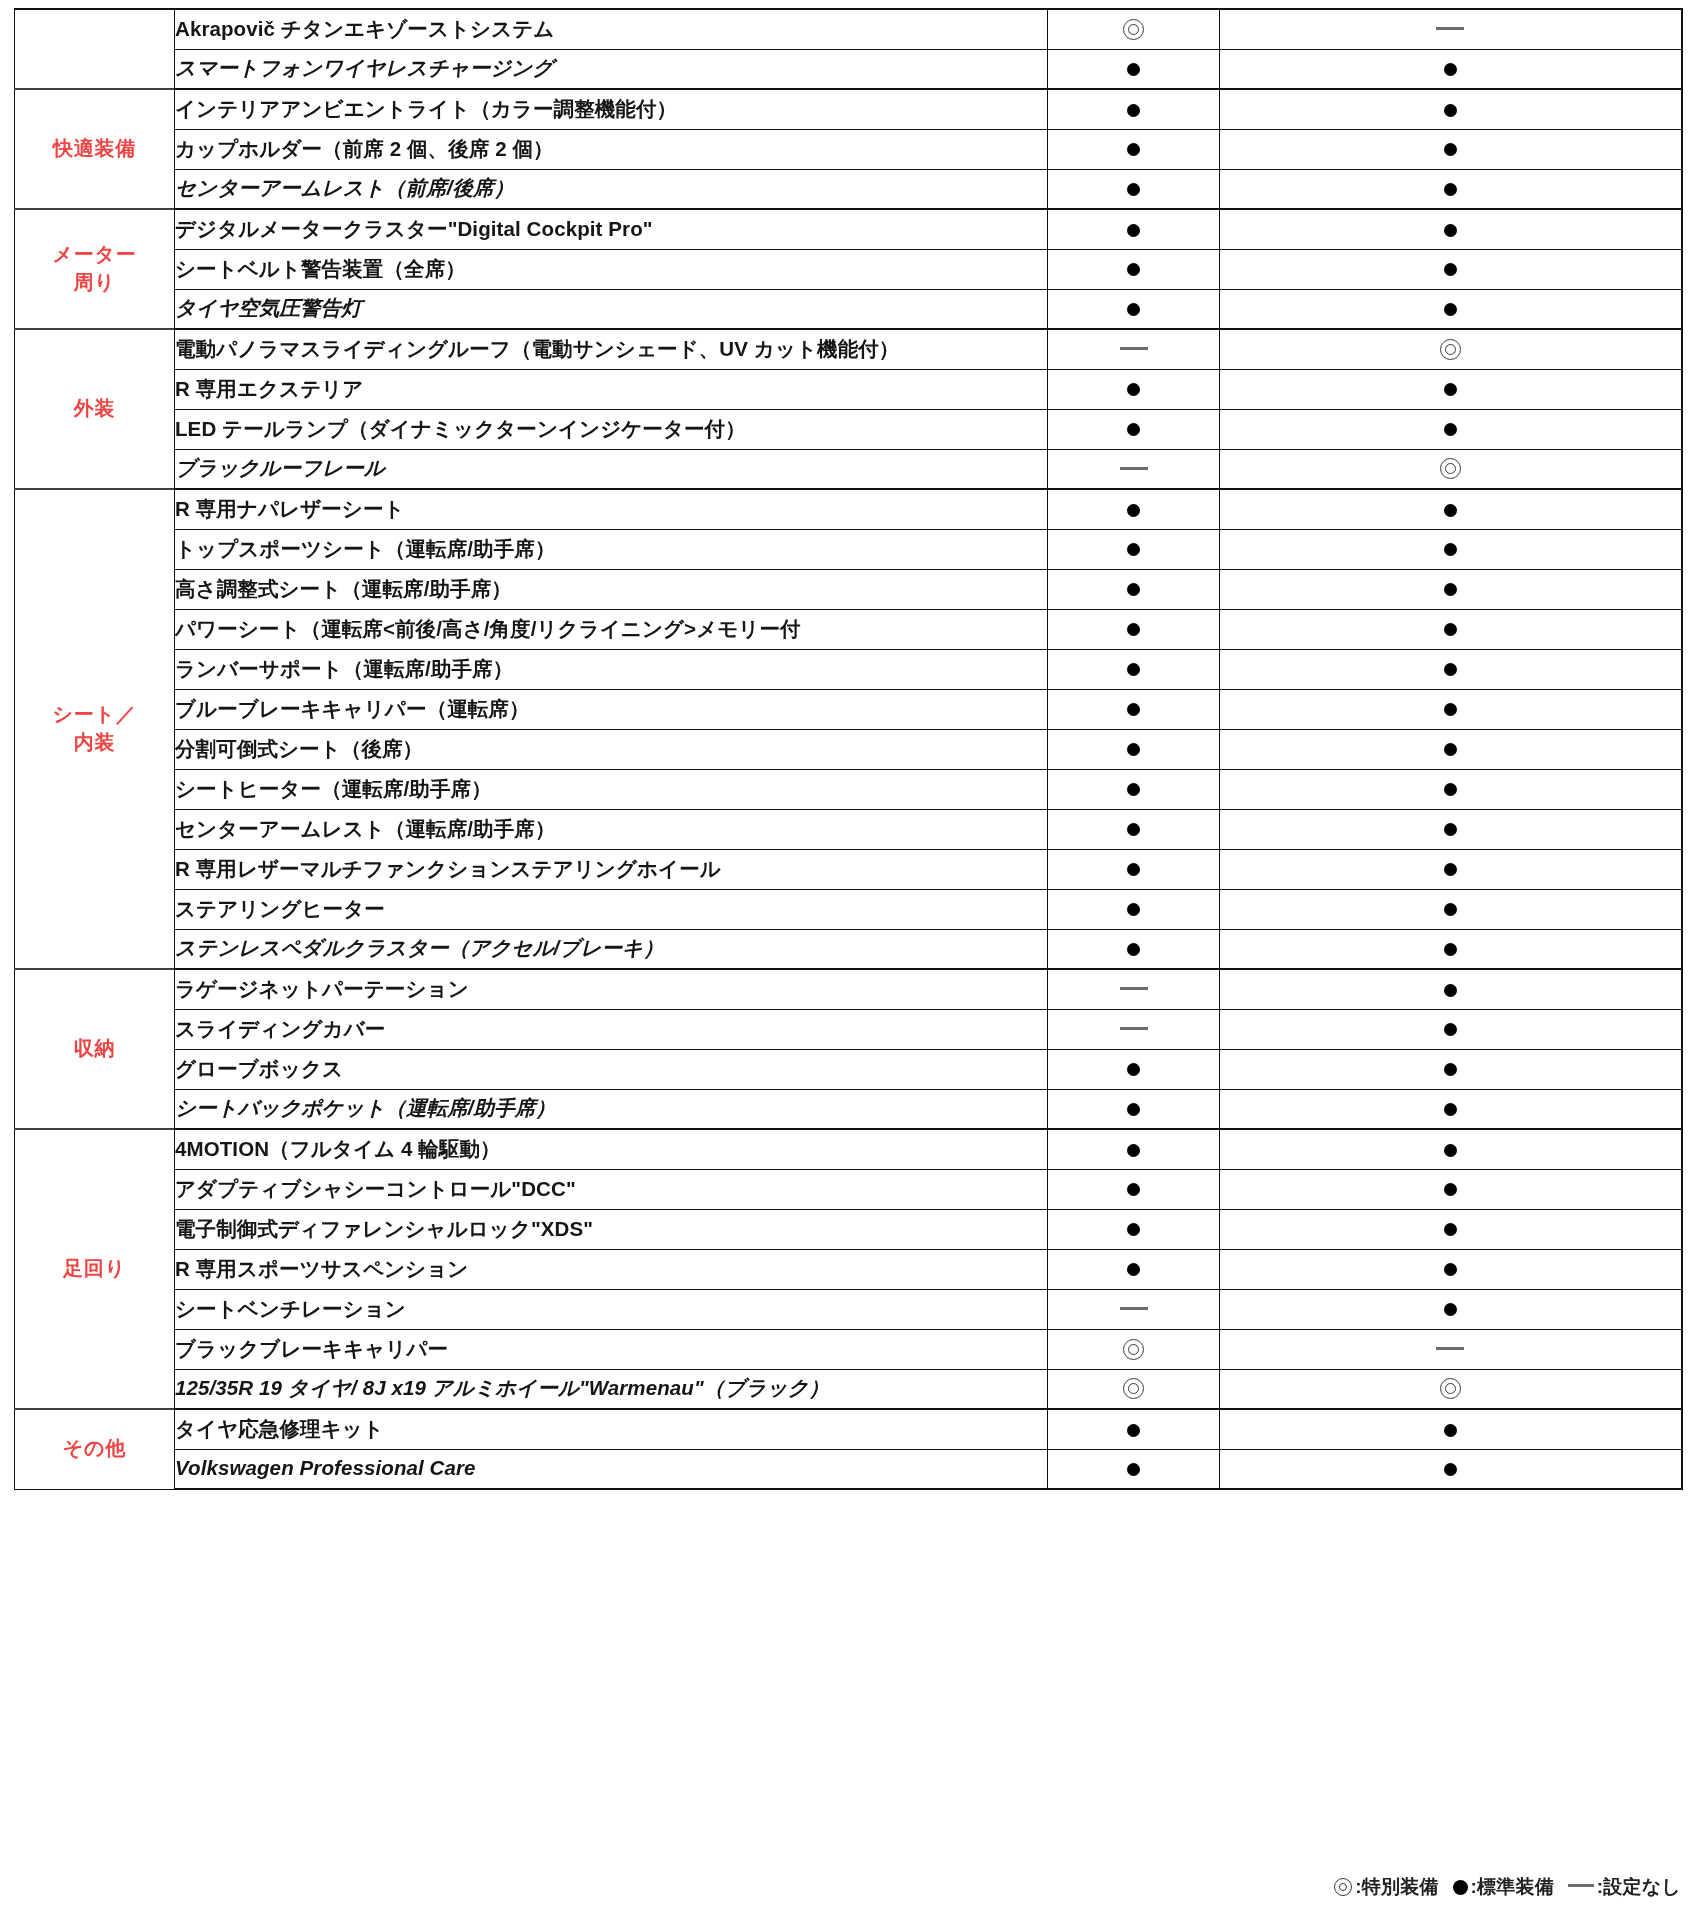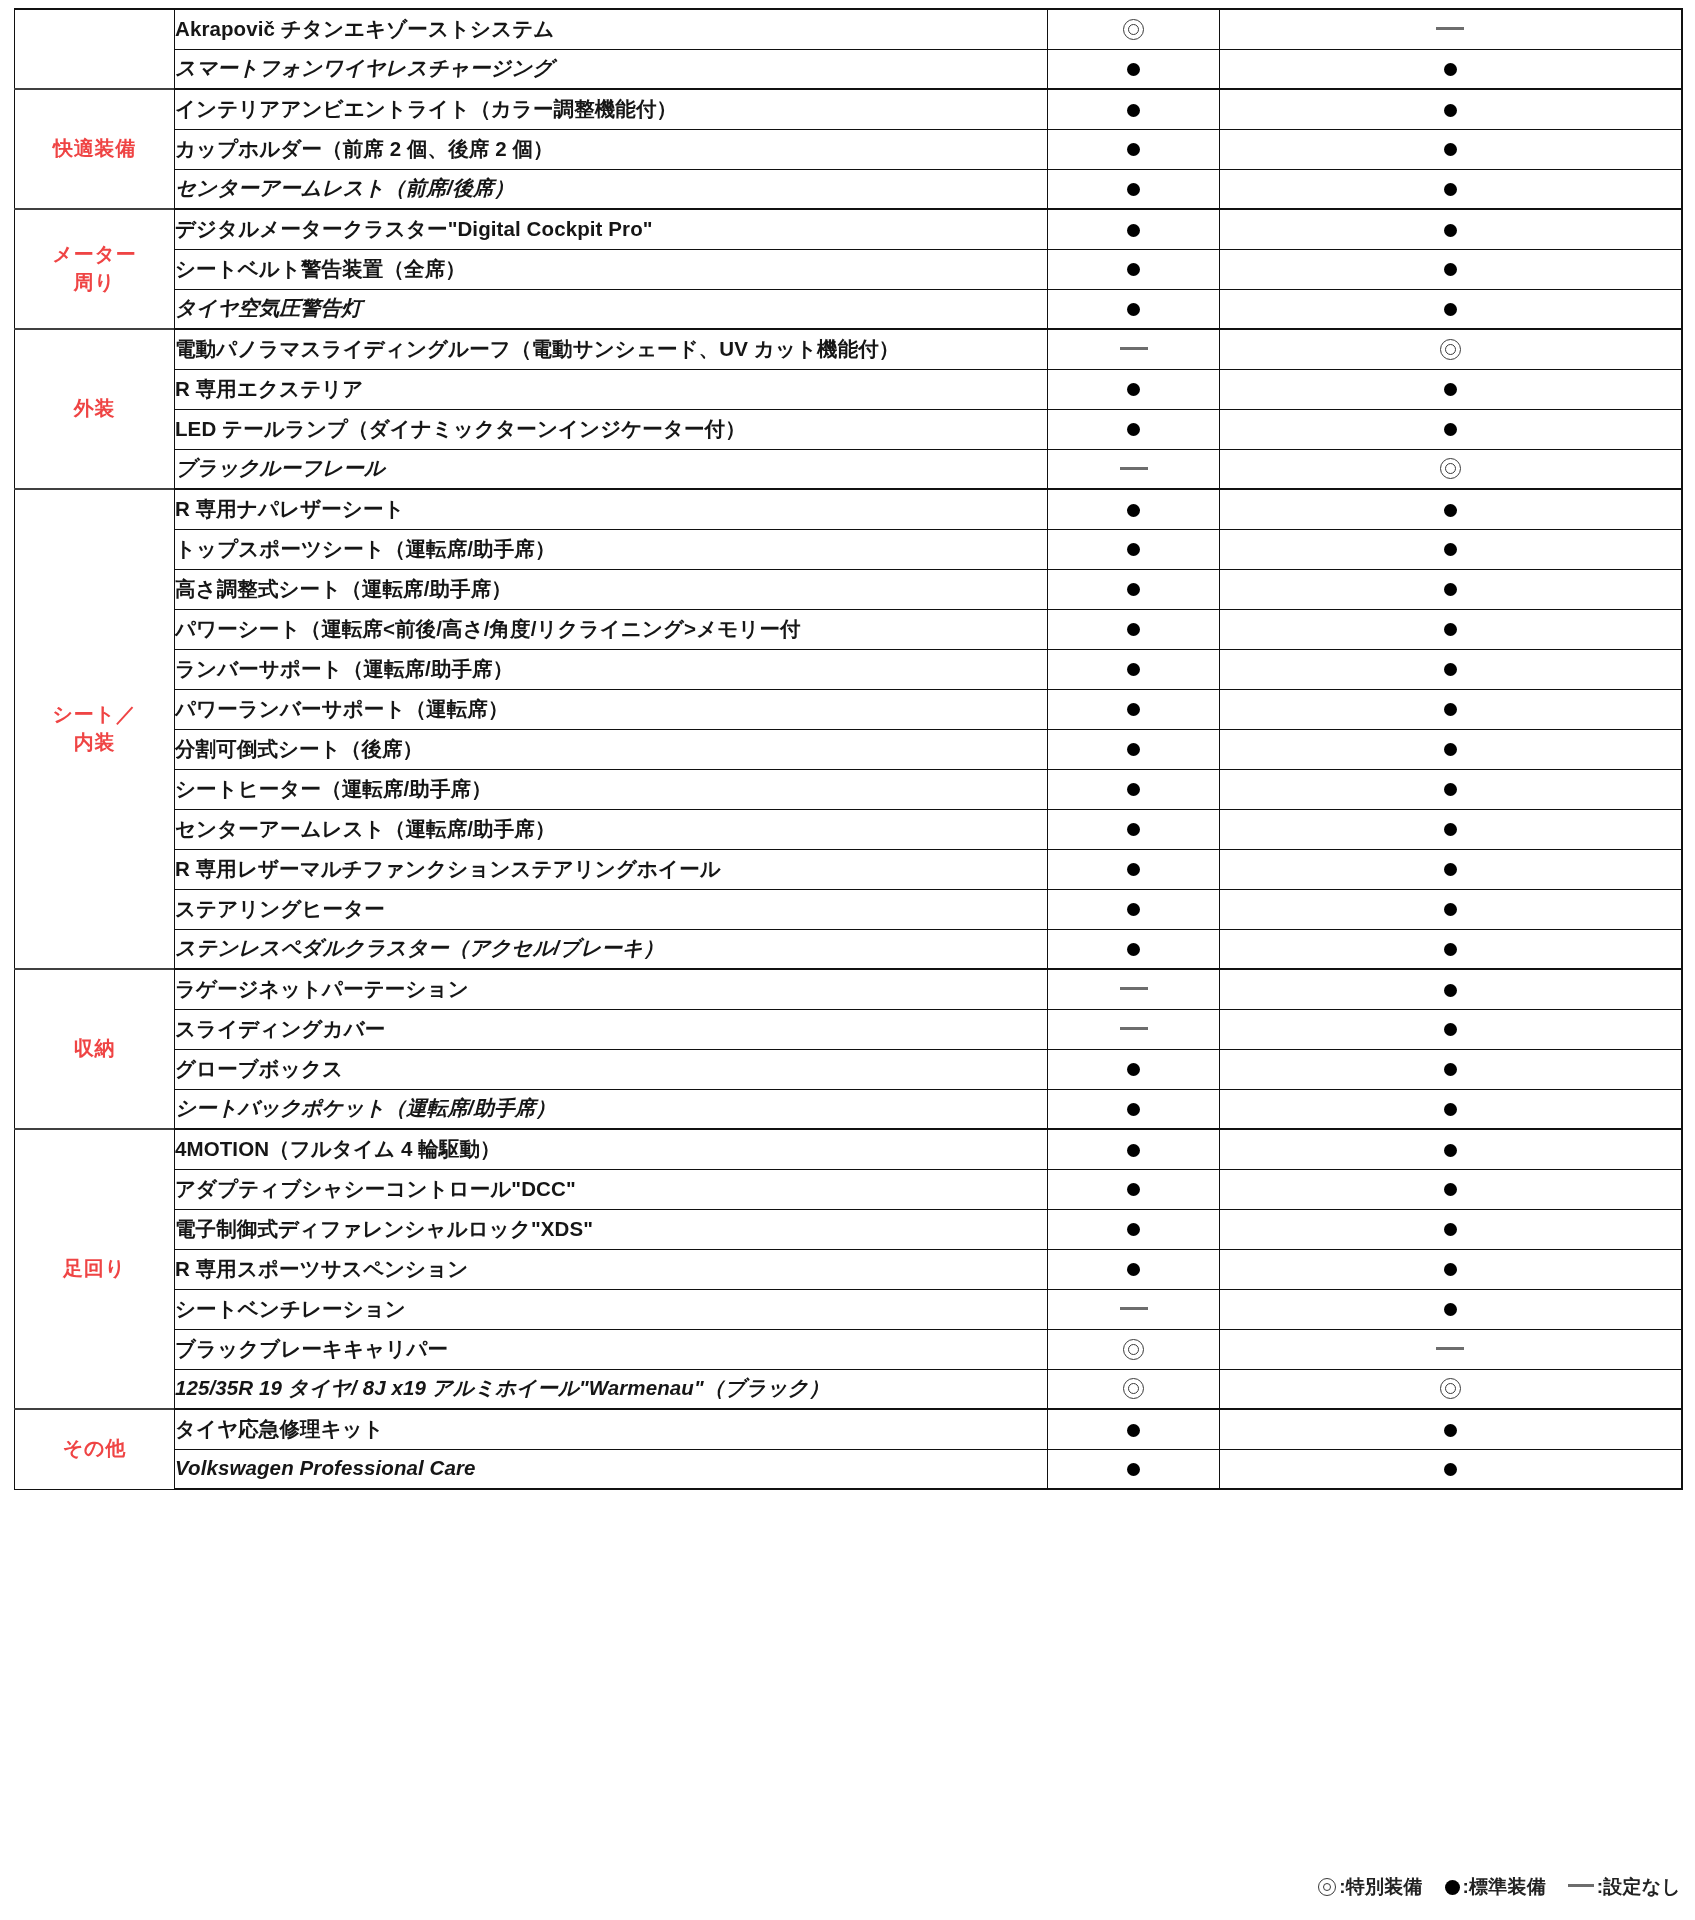--- a/index.html
+++ b/index.html
@@ -134,21 +134,21 @@
     position: absolute;
     right: 14px;
     top: 1874px;
     font-size: 19px;
     font-weight: 700;
     color: #222;
     letter-spacing: 0.01em;
     white-space: nowrap;
     display: flex;
     align-items: center;
-    gap: 22px;
+    gap: 14px;
   }
   .legend .li {
     display: inline-flex;
     align-items: center;
     gap: 2px;
   }
   .legend .sym-circ { width: 18px; height: 18px; }
   .legend .sym-dot  { width: 15px; height: 15px; }
   .legend .sym-dash { width: 26px; }
   .legend .lbl { margin-left: 1px; }
@@ -249,21 +249,21 @@
           <td class="item">パワーシート（運転席&lt;前後/高さ/角度/リクライニング&gt;メモリー付</td>
           <td class="mark"><span class="sym sym-dot"></span></td>
           <td class="mark last"><span class="sym sym-dot"></span></td>
         </tr>
         <tr>
           <td class="item">ランバーサポート（運転席/助手席）</td>
           <td class="mark"><span class="sym sym-dot"></span></td>
           <td class="mark last"><span class="sym sym-dot"></span></td>
         </tr>
         <tr>
-          <td class="item">パワーランバーサポート（運転席）</td>
+          <td class="item">ブルーブレーキキャリパー（運転席）</td>
           <td class="mark"><span class="sym sym-dot"></span></td>
           <td class="mark last"><span class="sym sym-dot"></span></td>
         </tr>
         <tr>
           <td class="item">分割可倒式シート（後席）</td>
           <td class="mark"><span class="sym sym-dot"></span></td>
           <td class="mark last"><span class="sym sym-dot"></span></td>
         </tr>
         <tr>
           <td class="item">シートヒーター（運転席/助手席）</td>

